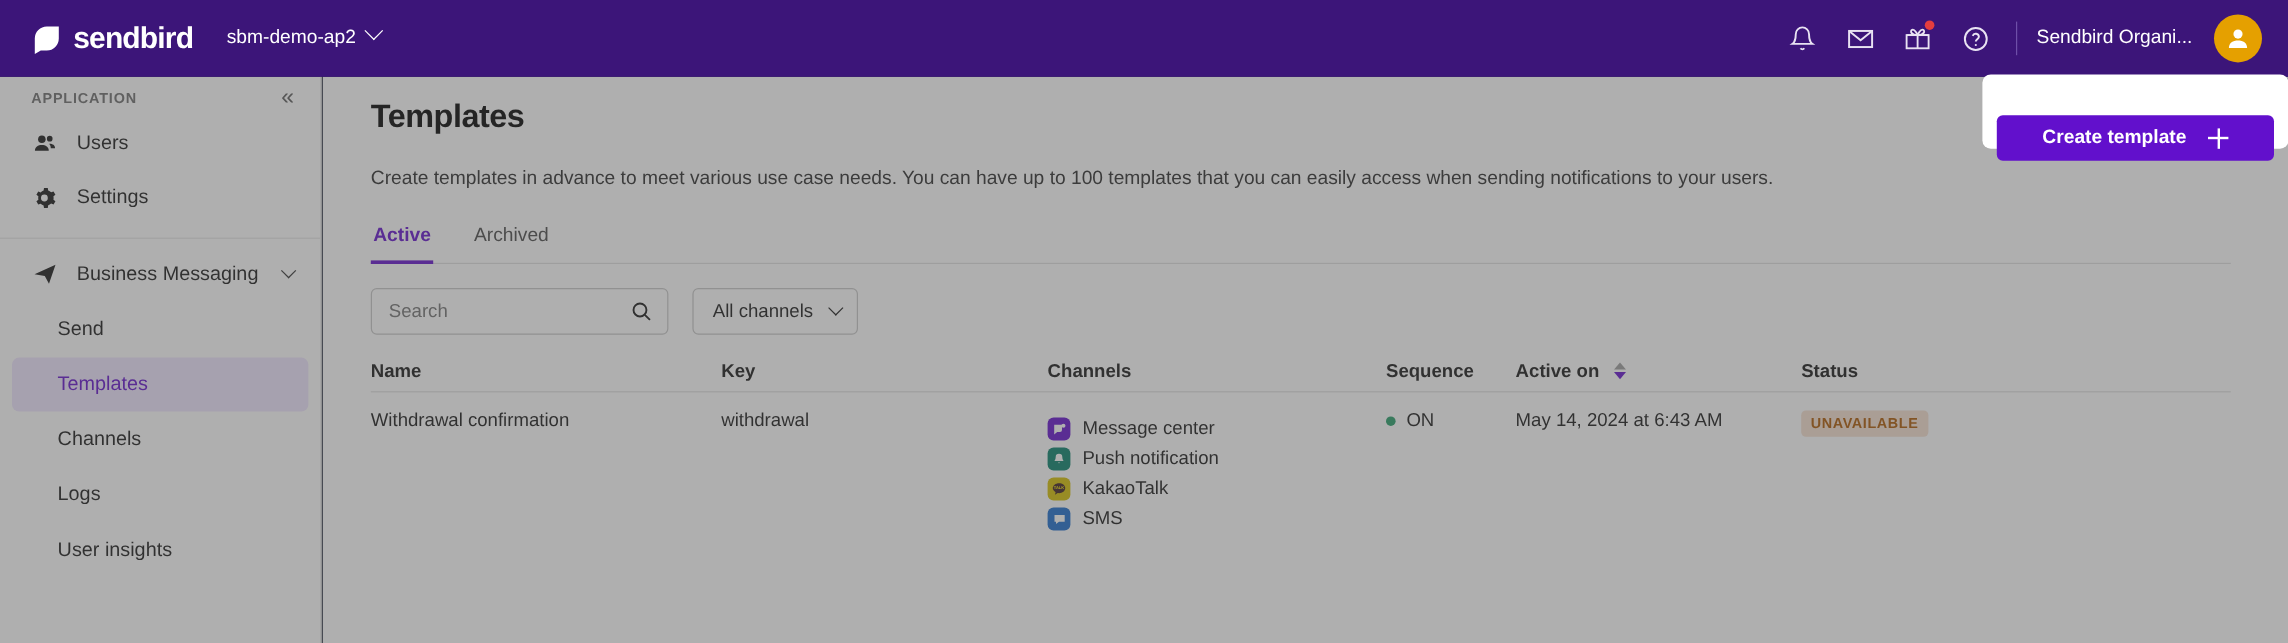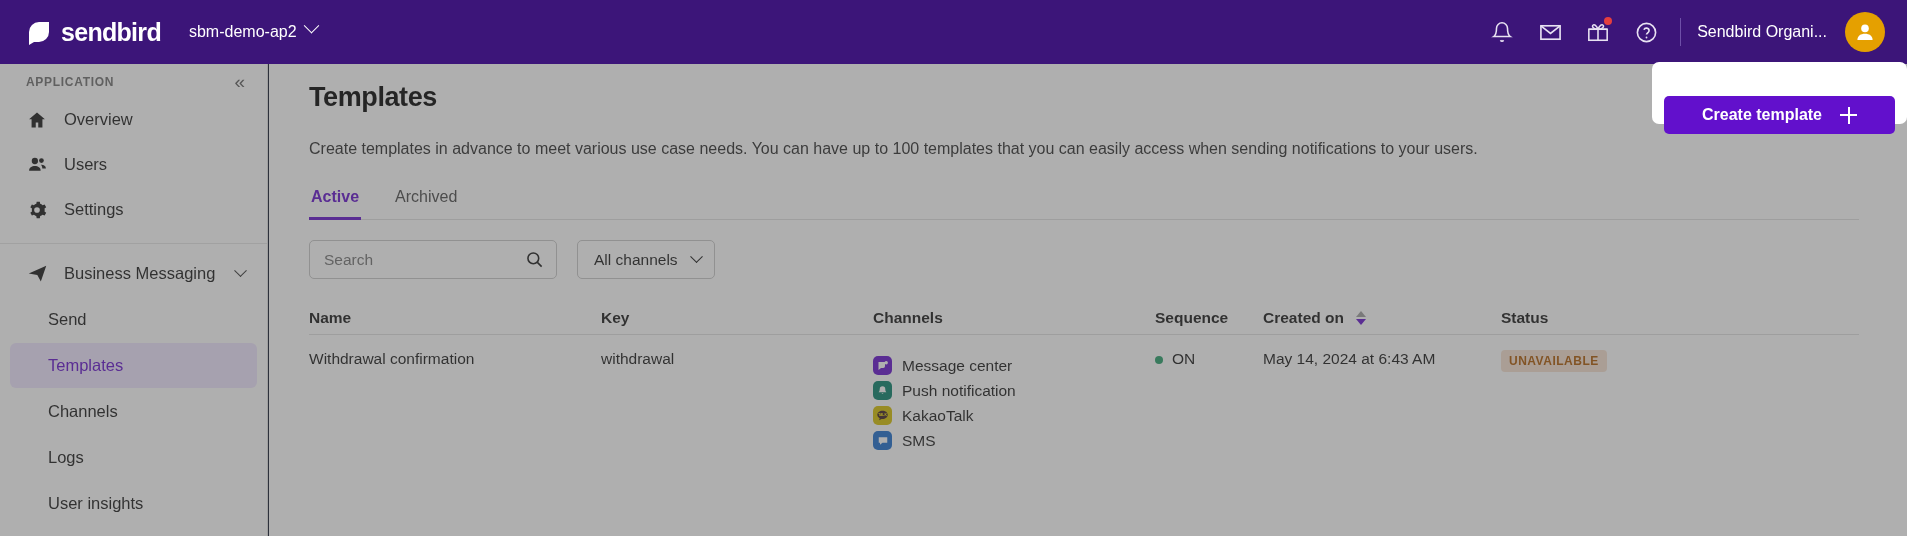--- a/index.html
+++ b/index.html
@@ -267,21 +267,21 @@
   }
   .dd-caret {
     width: 9px; height: 9px;
     border-right: 1.9px solid #171717;
     border-bottom: 1.9px solid #171717;
     transform: rotate(45deg) translate(-2px,-2px);
   }
 
   
   .tbl {
-    margin-top: 22px;
+    margin-top: 14px;
     width: 100%;
   }
   .tbl-head {
     display: flex;
     align-items: center;
     height: 34px;
     border-bottom: 1px solid #E0E0E0;
     font-size: 15.5px;
     font-weight: 700;
     color: #171717;
@@ -475,28 +475,20 @@
     </div>
   </div>
 
   <div class="sidebar">
 
     <div class="side-head">
       <span class="side-head-label">APPLICATION</span>
       <span class="collapse-icon">«</span>
     </div>
 
-    <div class="side-item">
-      <span class="side-icon">
-        <svg width="20" height="20" viewBox="0 0 24 24" fill="#171717">
-          <path d="M12 3L2.5 11h3v10h5v-6h3v6h5V11h3z"></path>
-        </svg>
-      </span>
-      <span>Overview</span>
-    </div>
 
     <div class="side-item">
       <span class="side-icon">
         <svg width="21" height="21" viewBox="0 0 24 24" fill="#171717">
           <circle cx="9" cy="8" r="3.6"></circle>
           <circle cx="16.5" cy="7.5" r="2.7"></circle>
           <path d="M2.4 19c0-3.7 3-5.4 6.6-5.4s6.6 1.7 6.6 5.4z"></path>
           <path d="M16.4 12.3c3 0 5.2 1.4 5.2 4.3h-4.1c0-1.7-.5-3.2-1.6-4.3z"></path>
         </svg>
       </span>
@@ -573,21 +565,21 @@
     </div>
 
     <div class="tbl">
 
       <div class="tbl-head">
         <div class="c-name">Name</div>
         <div class="c-key">Key</div>
         <div class="c-ch">Channels</div>
         <div class="c-seq">Sequence</div>
         <div class="c-date">
-          <span>Created on</span>
+          <span>Active on</span>
           <span class="sort-icon">
             <span class="sort-up"></span>
             <span class="sort-dn"></span>
           </span>
         </div>
         <div class="c-status">Status</div>
       </div>
 
       <div class="tbl-row">
         <div class="c-name">Withdrawal confirmation</div>

